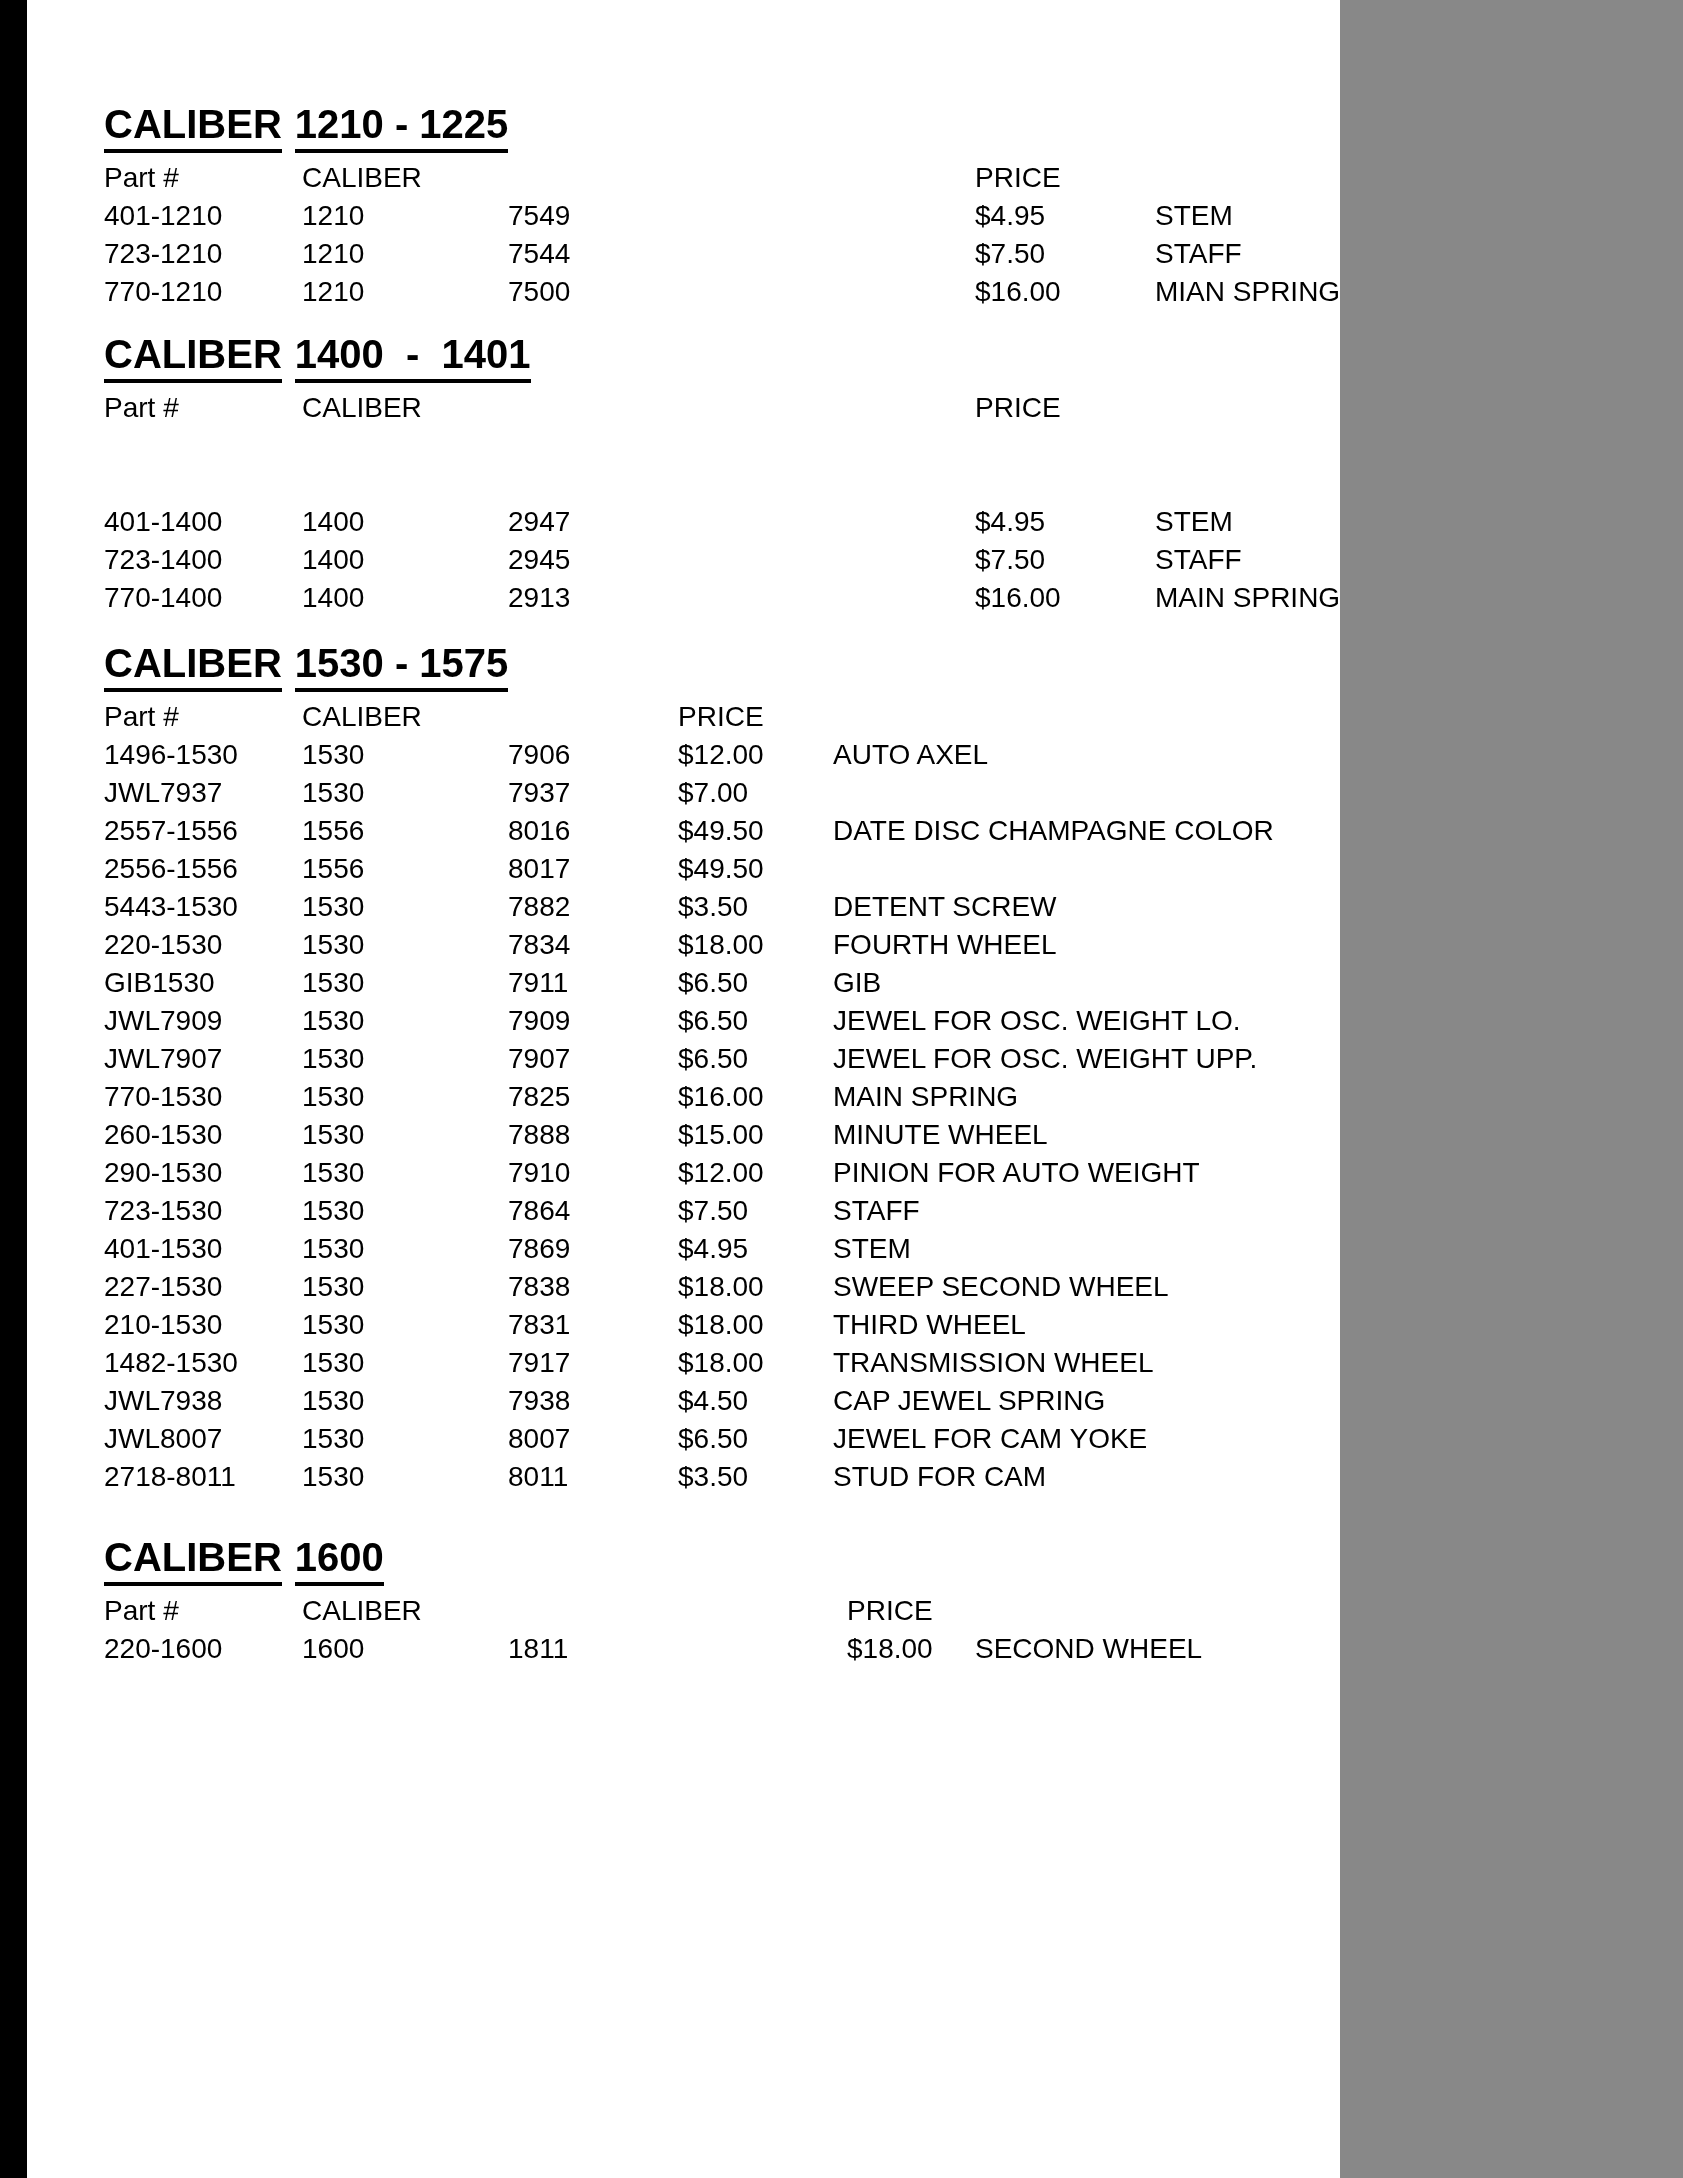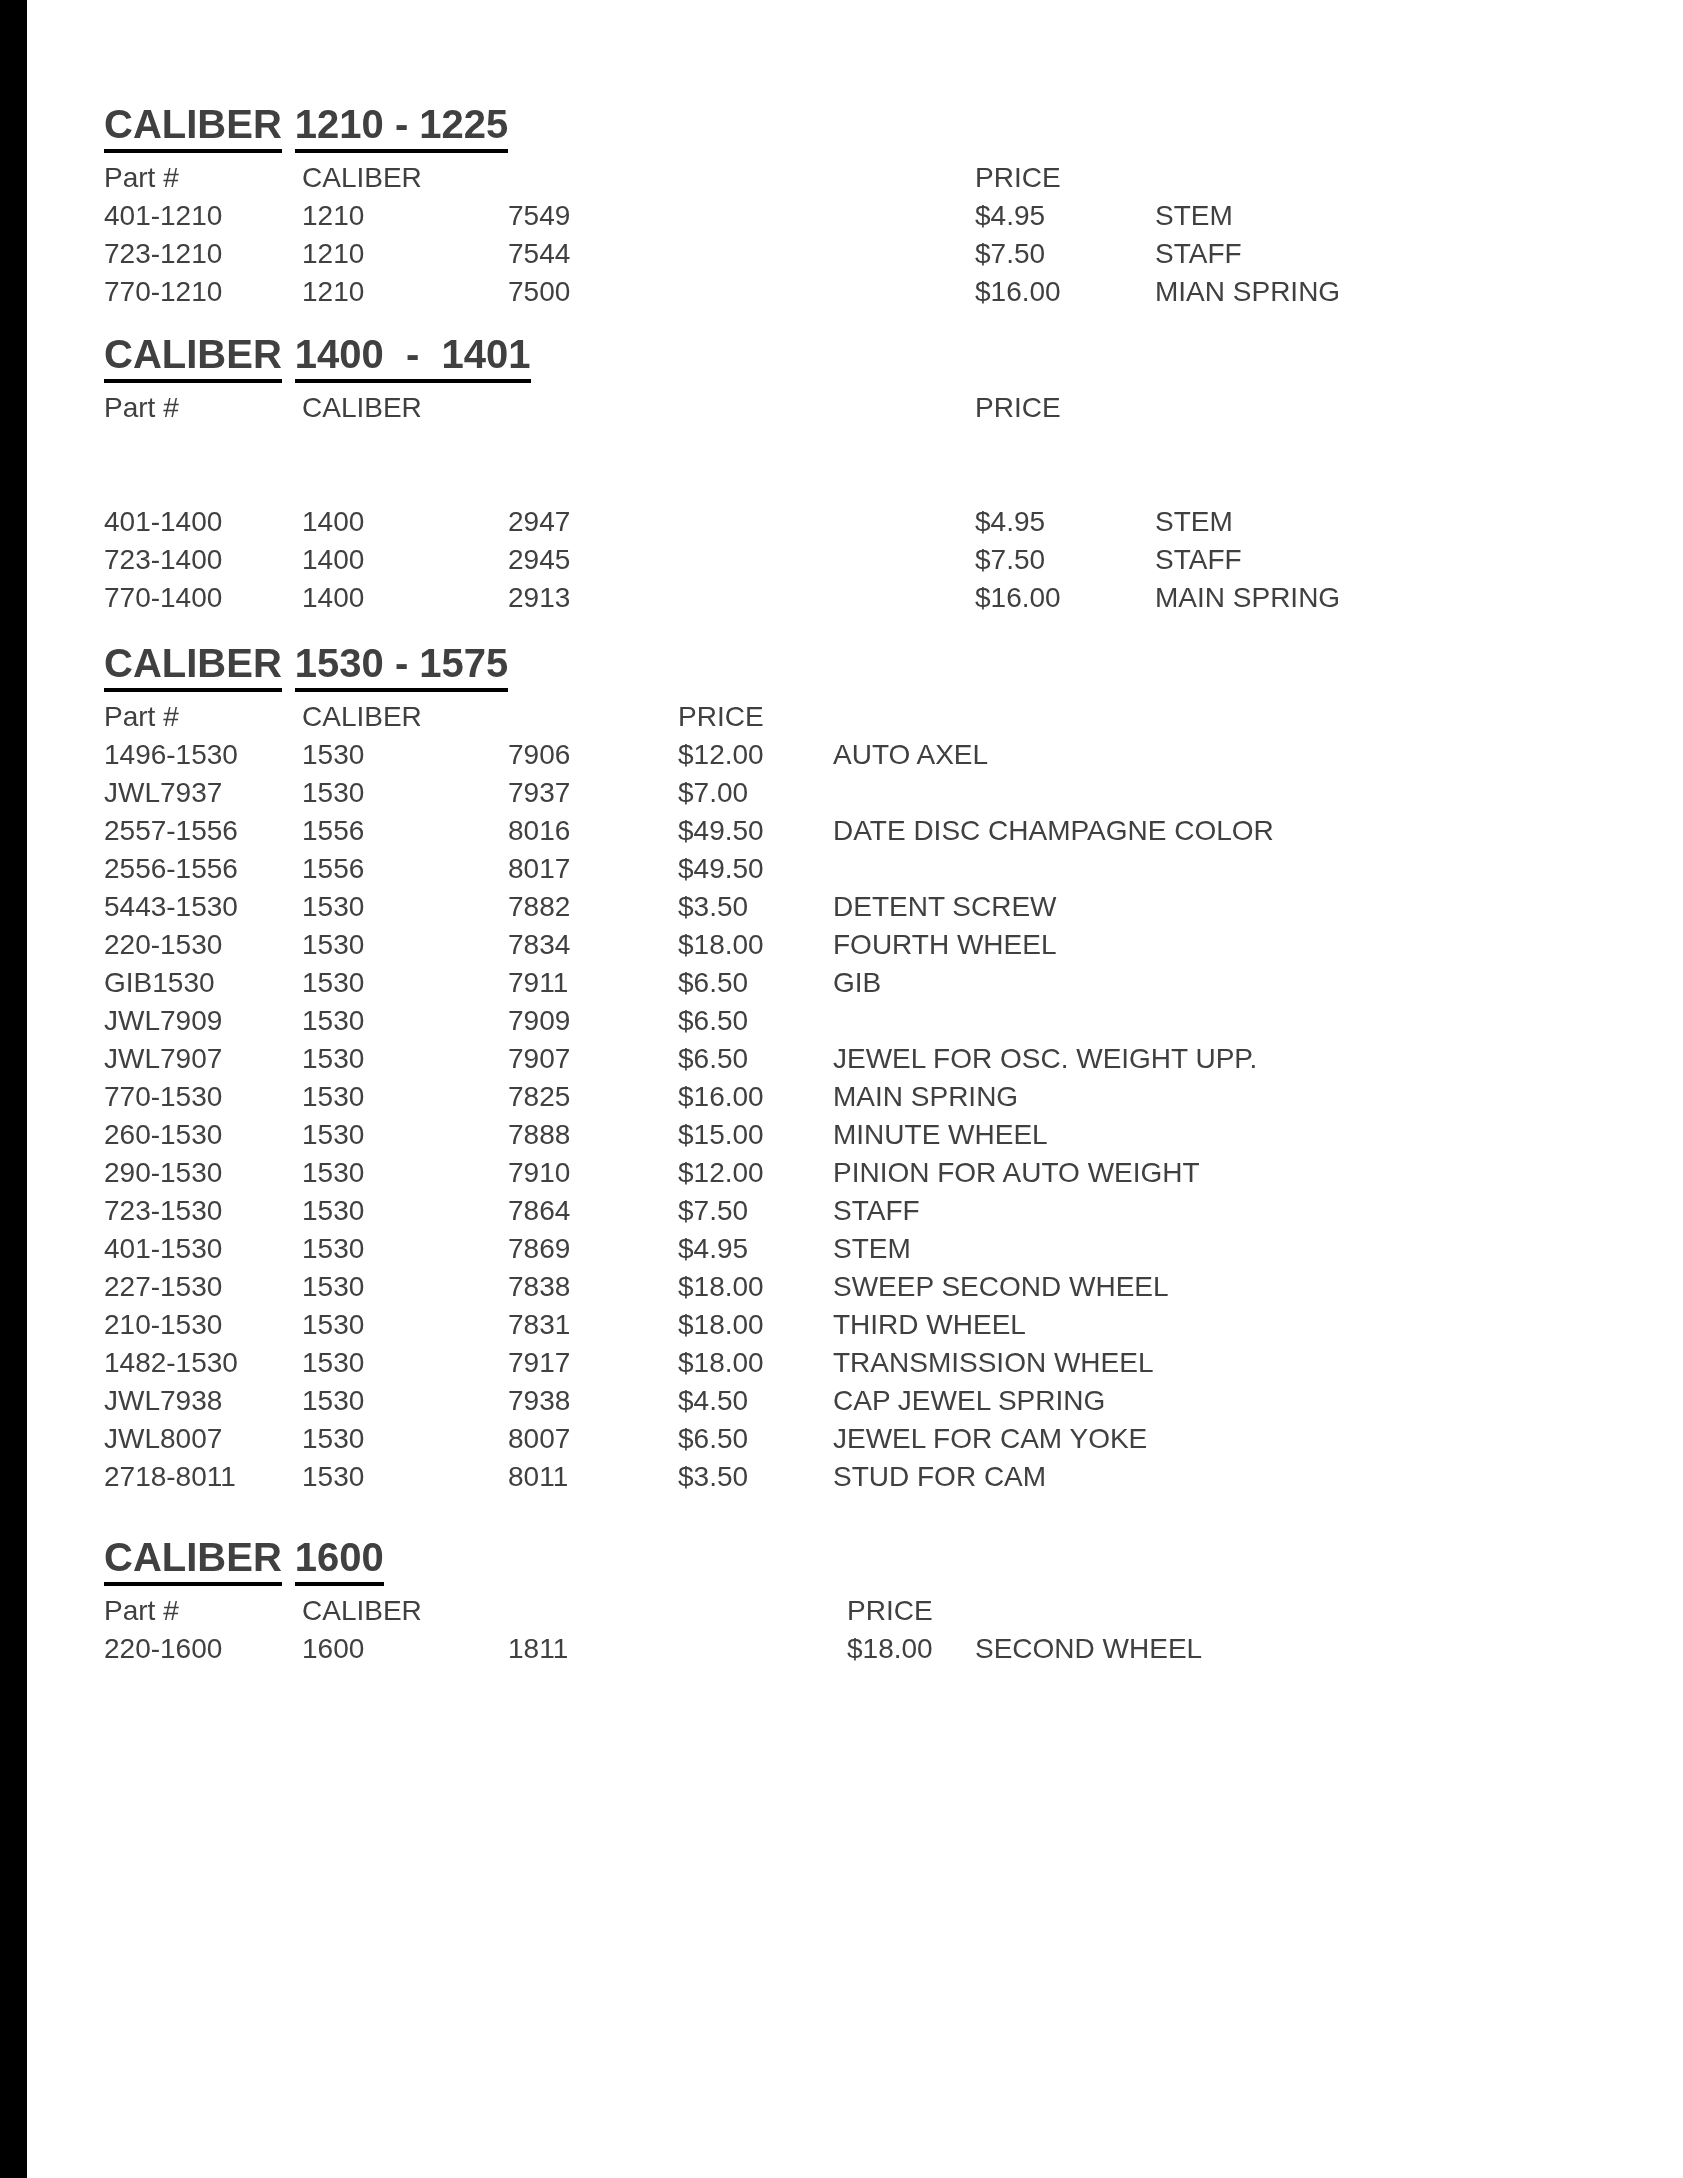--- a/index.html
+++ b/index.html
@@ -1,20 +1,20 @@
 <!DOCTYPE html>
 <html><head>
 <meta charset="utf-8">
 <style>
   html, body { margin: 0; padding: 0; background: #888; }
   #page {
     position: relative;
-    width: 1683px; height: 2178px;
+    width: 1340px; height: 2178px;
     background: #ffffff;
-    color: #404040;
+    color: #000000;
     font-family: "Liberation Sans", sans-serif;
     overflow: hidden;
     text-decoration: underline;
   }
   #edge-bar {
     position: absolute;
     left: 0; top: 0;
     width: 27px; height: 2178px;
     background: #000000;
   }
@@ -202,20 +202,21 @@
           <span class="cell c-ref">7911</span>
           <span class="cell c-price">$6.50</span>
           <span class="cell c-desc">GIB</span>
         </div>
 
         <div class="row">
           <span class="cell c-part">JWL7909</span>
           <span class="cell c-caliber">1530</span>
           <span class="cell c-ref">7909</span>
           <span class="cell c-price">$6.50</span>
+          <span class="cell c-desc">JEWEL FOR OSC. WEIGHT LO.</span>
         </div>
 
         <div class="row">
           <span class="cell c-part">JWL7907</span>
           <span class="cell c-caliber">1530</span>
           <span class="cell c-ref">7907</span>
           <span class="cell c-price">$6.50</span>
           <span class="cell c-desc">JEWEL FOR OSC. WEIGHT UPP.</span>
         </div>
 

